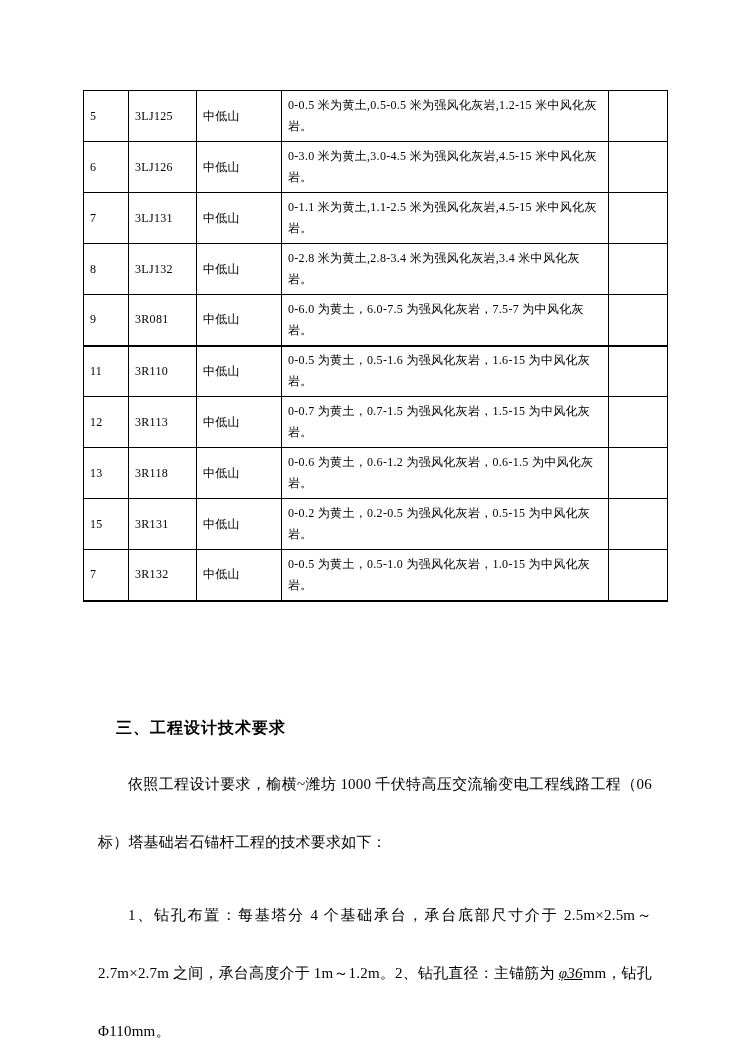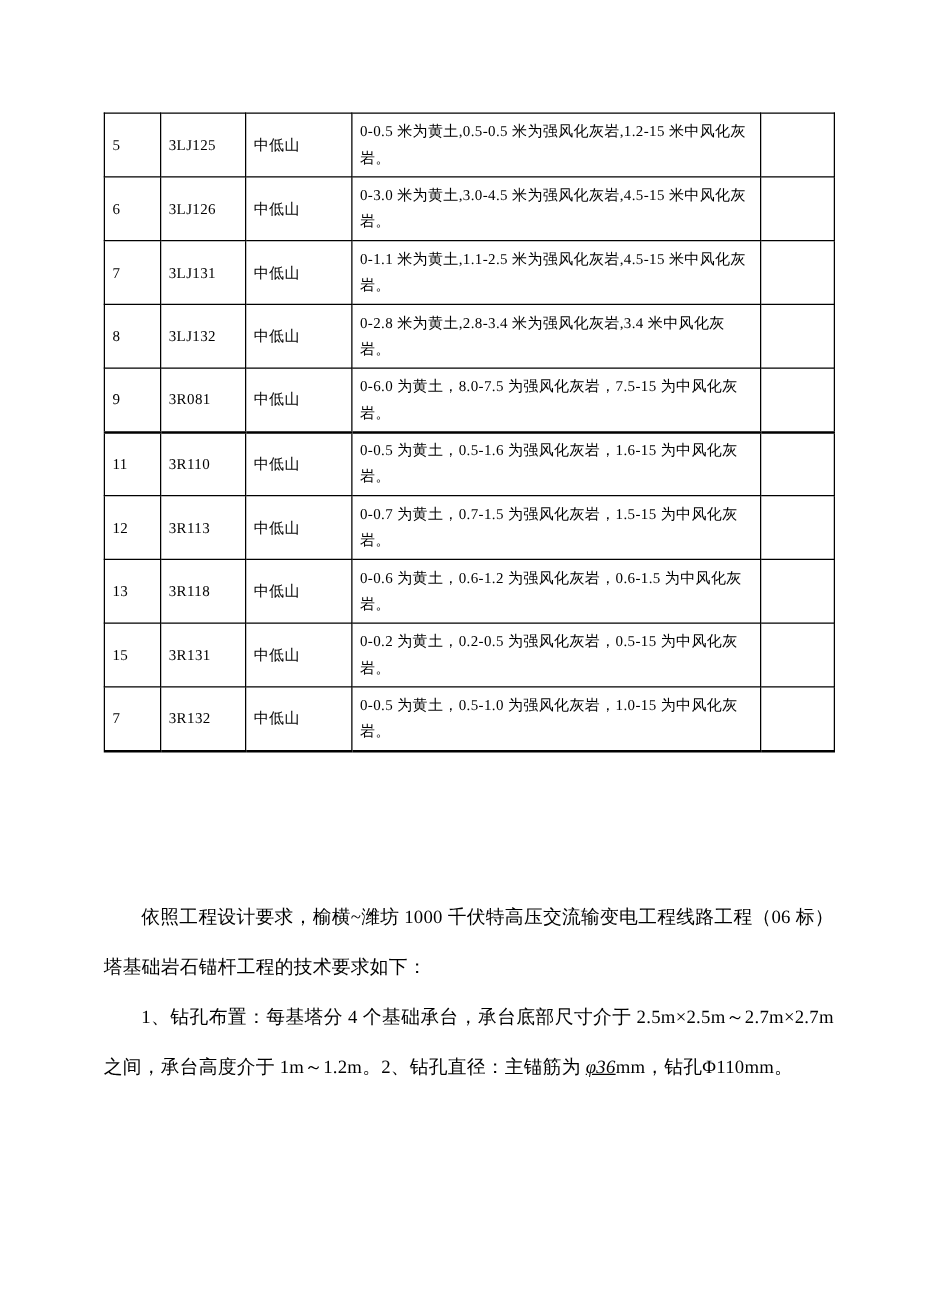--- a/index.html
+++ b/index.html
@@ -27,23 +27,23 @@
   table.geo tr:last-child td { border-bottom:2px solid #000; }
 
   .content { position:absolute; left:83px; top:714px; width:584px; }
   .sec-heading {
     font-size:16px; font-weight:bold;
     margin:2px 0 10px 33px;
     line-height:24px;
     letter-spacing:1px;
   }
   .body-para {
-    font-size:15px; line-height:40px;
+    font-size:15px; line-height:58px;
     text-align:justify; text-indent:2em;
-    margin:0;
+    margin:15px;
     letter-spacing:0.2px;
   }
   .phi-underline {
     text-decoration:underline;
     font-style:italic;
   }
 </style>
 </head>
 <body>
 
@@ -84,21 +84,21 @@
             <td>8</td>
             <td>3LJ132</td>
             <td>中低山</td>
             <td>0-2.8 米为黄土,2.8-3.4 米为强风化灰岩,3.4 米中风化灰岩。</td>
             <td></td>
           </tr>
           <tr>
             <td>9</td>
             <td>3R081</td>
             <td>中低山</td>
-            <td>0-6.0 为黄土，8.0-7.5 为强风化灰岩，7.5-15 为中风化灰岩。</td>
+            <td>0-6.0 为黄土，6.0-7.5 为强风化灰岩，7.5-7 为中风化灰岩。</td>
             <td></td>
           </tr>
           <tr class="page-split">
             <td>11</td>
             <td>3R110</td>
             <td>中低山</td>
             <td>0-0.5 为黄土，0.5-1.6 为强风化灰岩，1.6-15 为中风化灰岩。</td>
             <td></td>
           </tr>
           <tr>
@@ -127,17 +127,18 @@
             <td>3R132</td>
             <td>中低山</td>
             <td>0-0.5 为黄土，0.5-1.0 为强风化灰岩，1.0-15 为中风化灰岩。</td>
             <td></td>
           </tr>
         </tbody>
     </table>
   </div>
 
   <div class="content">
+    <h2 class="sec-heading">三、工程设计技术要求</h2>
     <p class="body-para">依照工程设计要求，榆横~潍坊 1000 千伏特高压交流输变电工程线路工程（06 标）塔基础岩石锚杆工程的技术要求如下：</p>
     <p class="body-para"><span>1、钻孔布置：每基塔分 4 个基础承台，承台底部尺寸介于 2.5m×2.5m～2.7m×2.7m 之间，承台高度介于 1m～1.2m。2、钻孔直径：主锚筋为 </span><span class="phi-underline">φ36</span><span>mm，钻孔Φ110mm。</span></p>
   </div>
 
 </div>
 
 </body></html>

